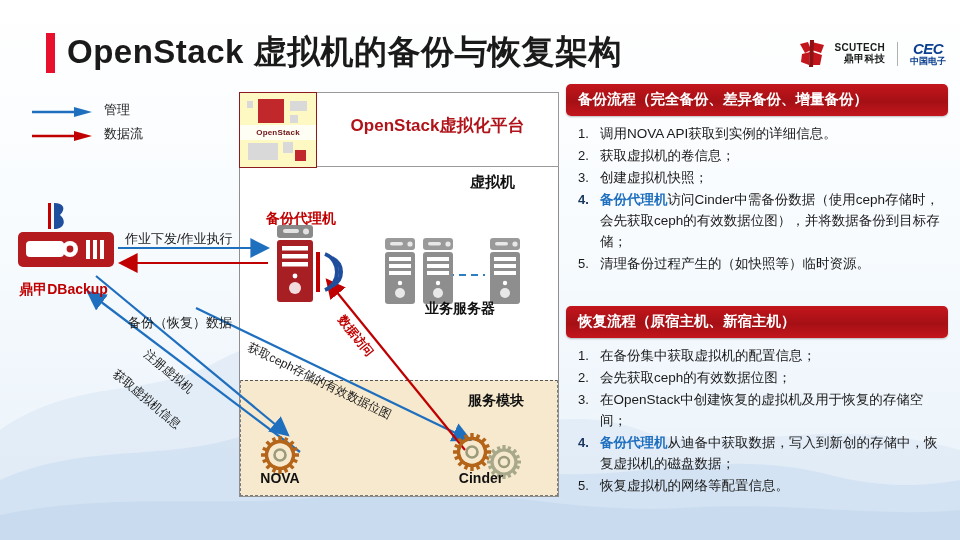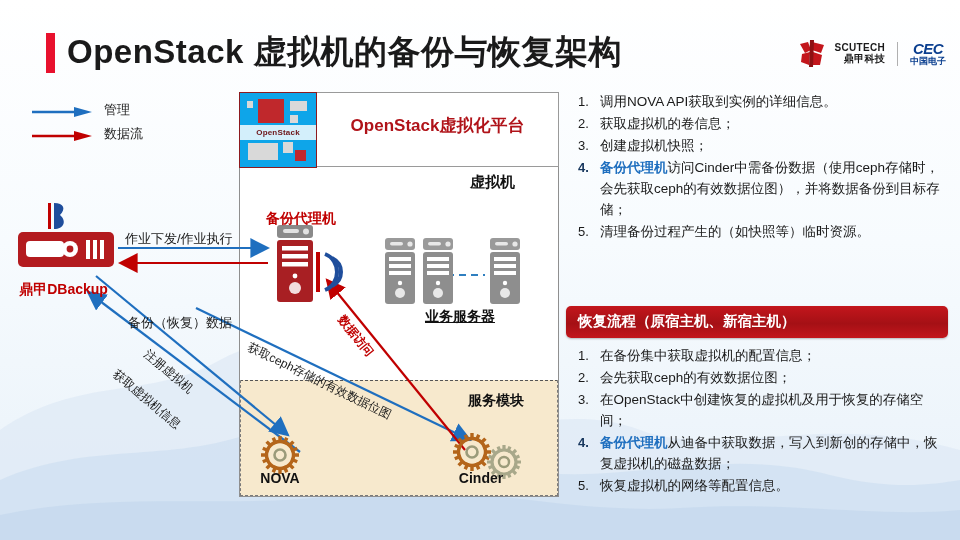--- a/index.html
+++ b/index.html
@@ -50,21 +50,21 @@
   .diagram { position: absolute; left: 0; top: 80px; width: 565px; height: 430px; }
   .svg-layer { position: absolute; inset: 0; width: 565px; height: 430px; }
 
   
   .os-box {
     position: absolute; left: 239px; top: 12px; width: 320px; height: 75px;
     background: #ffffff; border: 1px solid #9a9a9a;
   }
   .os-logo {
     position: absolute; left: 239px; top: 12px; width: 78px; height: 76px;
-    background: #0ea5e9; border: 1px solid #8d1a1e;
+    background: #fef9c3; border: 1px solid #8d1a1e;
   }
   .os-logo .blk { position: absolute; background: #d9d9d9; }
   .os-logo .blk.red { background: #c0282c; }
   .os-logo .wordband {
     position: absolute; left: 0; right: 0; top: 32px; height: 15px;
     background: rgba(255,255,255,.82);
     color: #6d1417; font-size: 8px; font-weight: bold; text-align: center;
     line-height: 15px; letter-spacing: .2px;
   }
   .os-title {
@@ -95,22 +95,22 @@
 
   .dbackup-caption {
     position: absolute; left: 6px; top: 201px; width: 115px; text-align: center;
     font-size: 14px; font-weight: bold; color: #c00000;
   }
   .agent-caption {
     position: absolute; left: 246px; top: 130px; width: 110px; text-align: center;
     font-size: 14px; font-weight: bold; color: #c00000;
   }
   .biz-caption {
-    position: absolute; left: 390px; top: 228px; width: 140px; text-align: center;
-    font-size: 14px; font-weight: bold; color: #111; text-decoration: underline;
+    position: absolute; left: 390px; top: 220px; width: 140px; text-align: center;
+    font-size: 14px; font-weight: bold; color: #111;
   }
   .nova-caption {
     position: absolute; left: 230px; top: 390px; width: 100px; text-align: center;
     font-size: 14px; font-weight: bold; color: #111;
   }
   .cinder-caption {
     position: absolute; left: 431px; top: 390px; width: 100px; text-align: center;
     font-size: 14px; font-weight: bold; color: #111;
   }
 
@@ -342,20 +342,21 @@
     <div class="lbl" style="left:125px; top:150px;">作业下发/作业执行</div>
     <div class="lbl" style="left:128px; top:186px;margin-top:48px;">备份（恢复）数据</div>
 
     <div class="rot-lbl" style="left:151px; top:266px; transform: rotate(40deg);">注册虚拟机</div>
     <div class="rot-lbl" style="left:120px; top:286px; transform: rotate(40deg);">获取虚拟机信息</div>
     <div class="rot-lbl" style="left:252px; top:259px; transform: rotate(26deg);">获取ceph存储的有效数据位图</div>
     <div class="rot-lbl red bold" style="left:347px; top:232px; transform: rotate(51deg); color:#c00000; font-weight:bold;">数据访问</div>
   </div>
 
   <div class="panel">
+    <div class="sec-head">备份流程（完全备份、差异备份、增量备份）</div>
     <ol class="steps" id="backup-steps">
         <li>
           <span class="num">1.</span>
           <span class="txt">调用NOVA API获取到实例的详细信息。</span>
         </li>
         <li>
           <span class="num">2.</span>
           <span class="txt">获取虚拟机的卷信息；</span>
         </li>
         <li>

